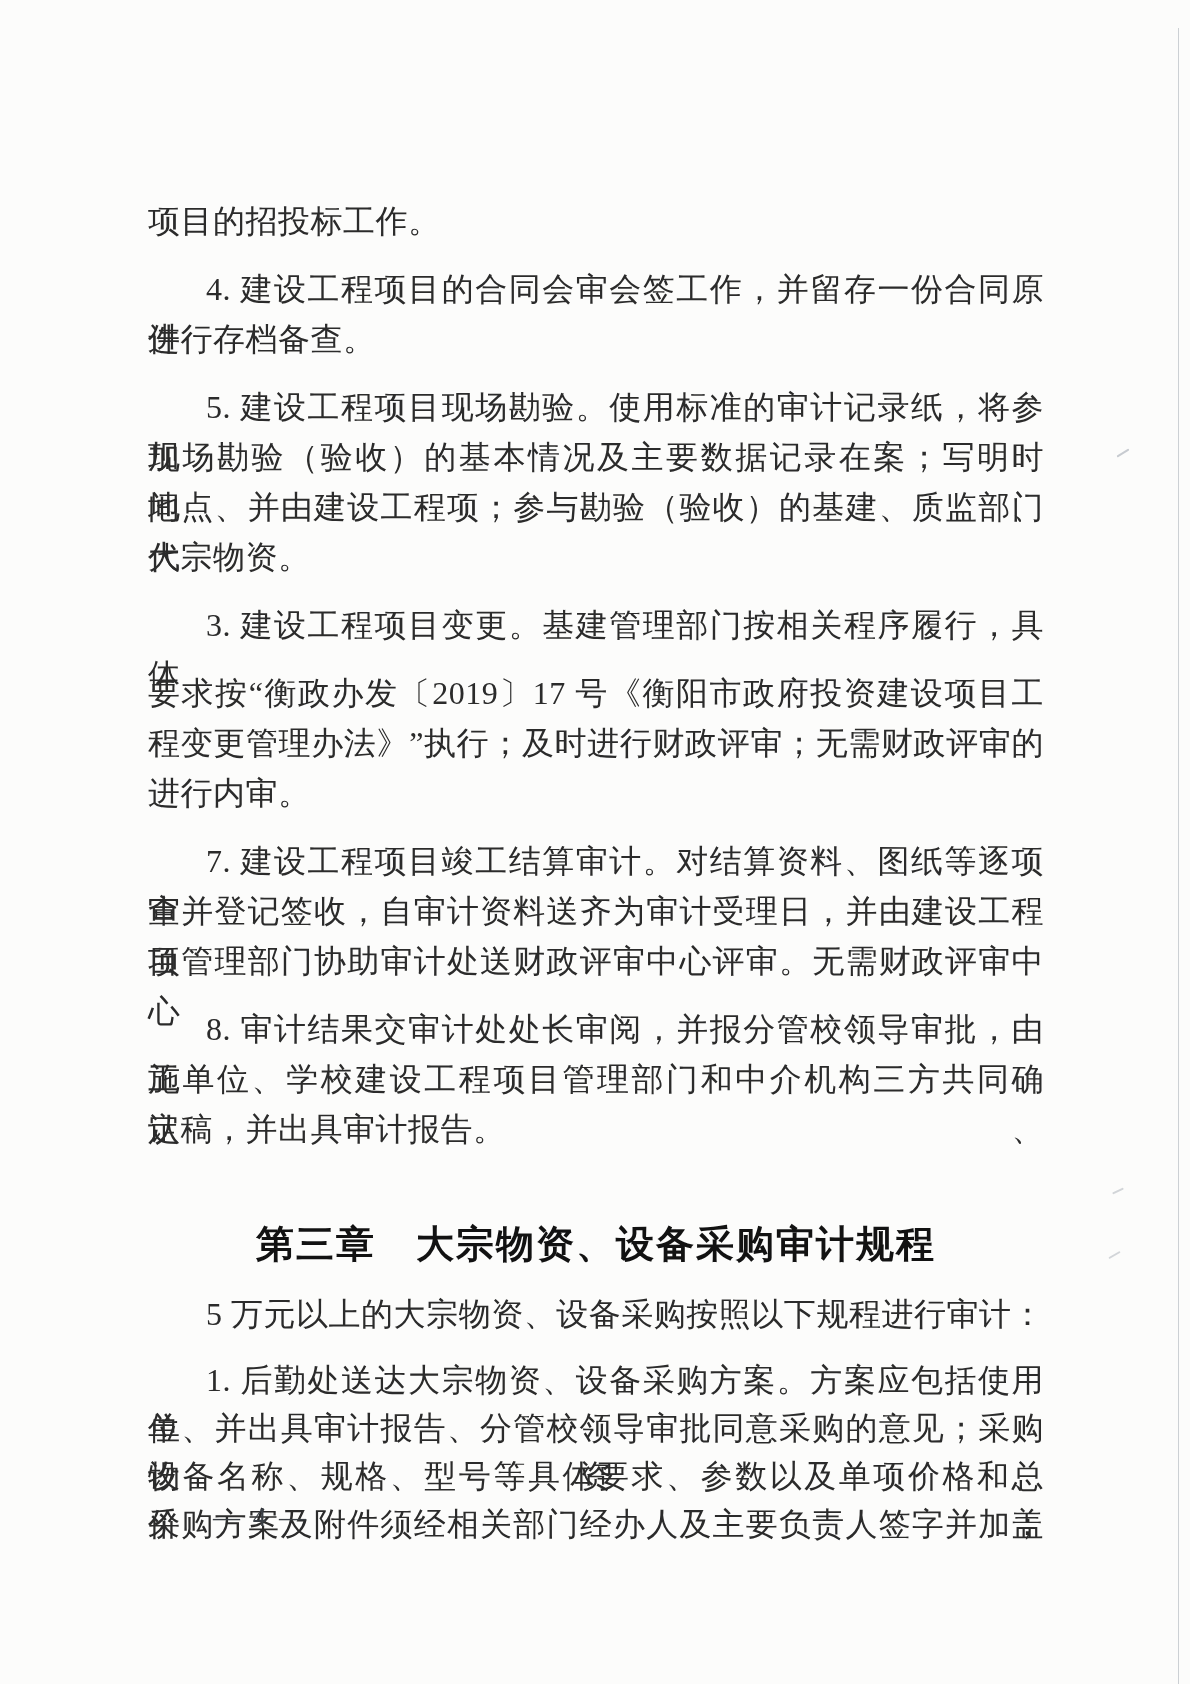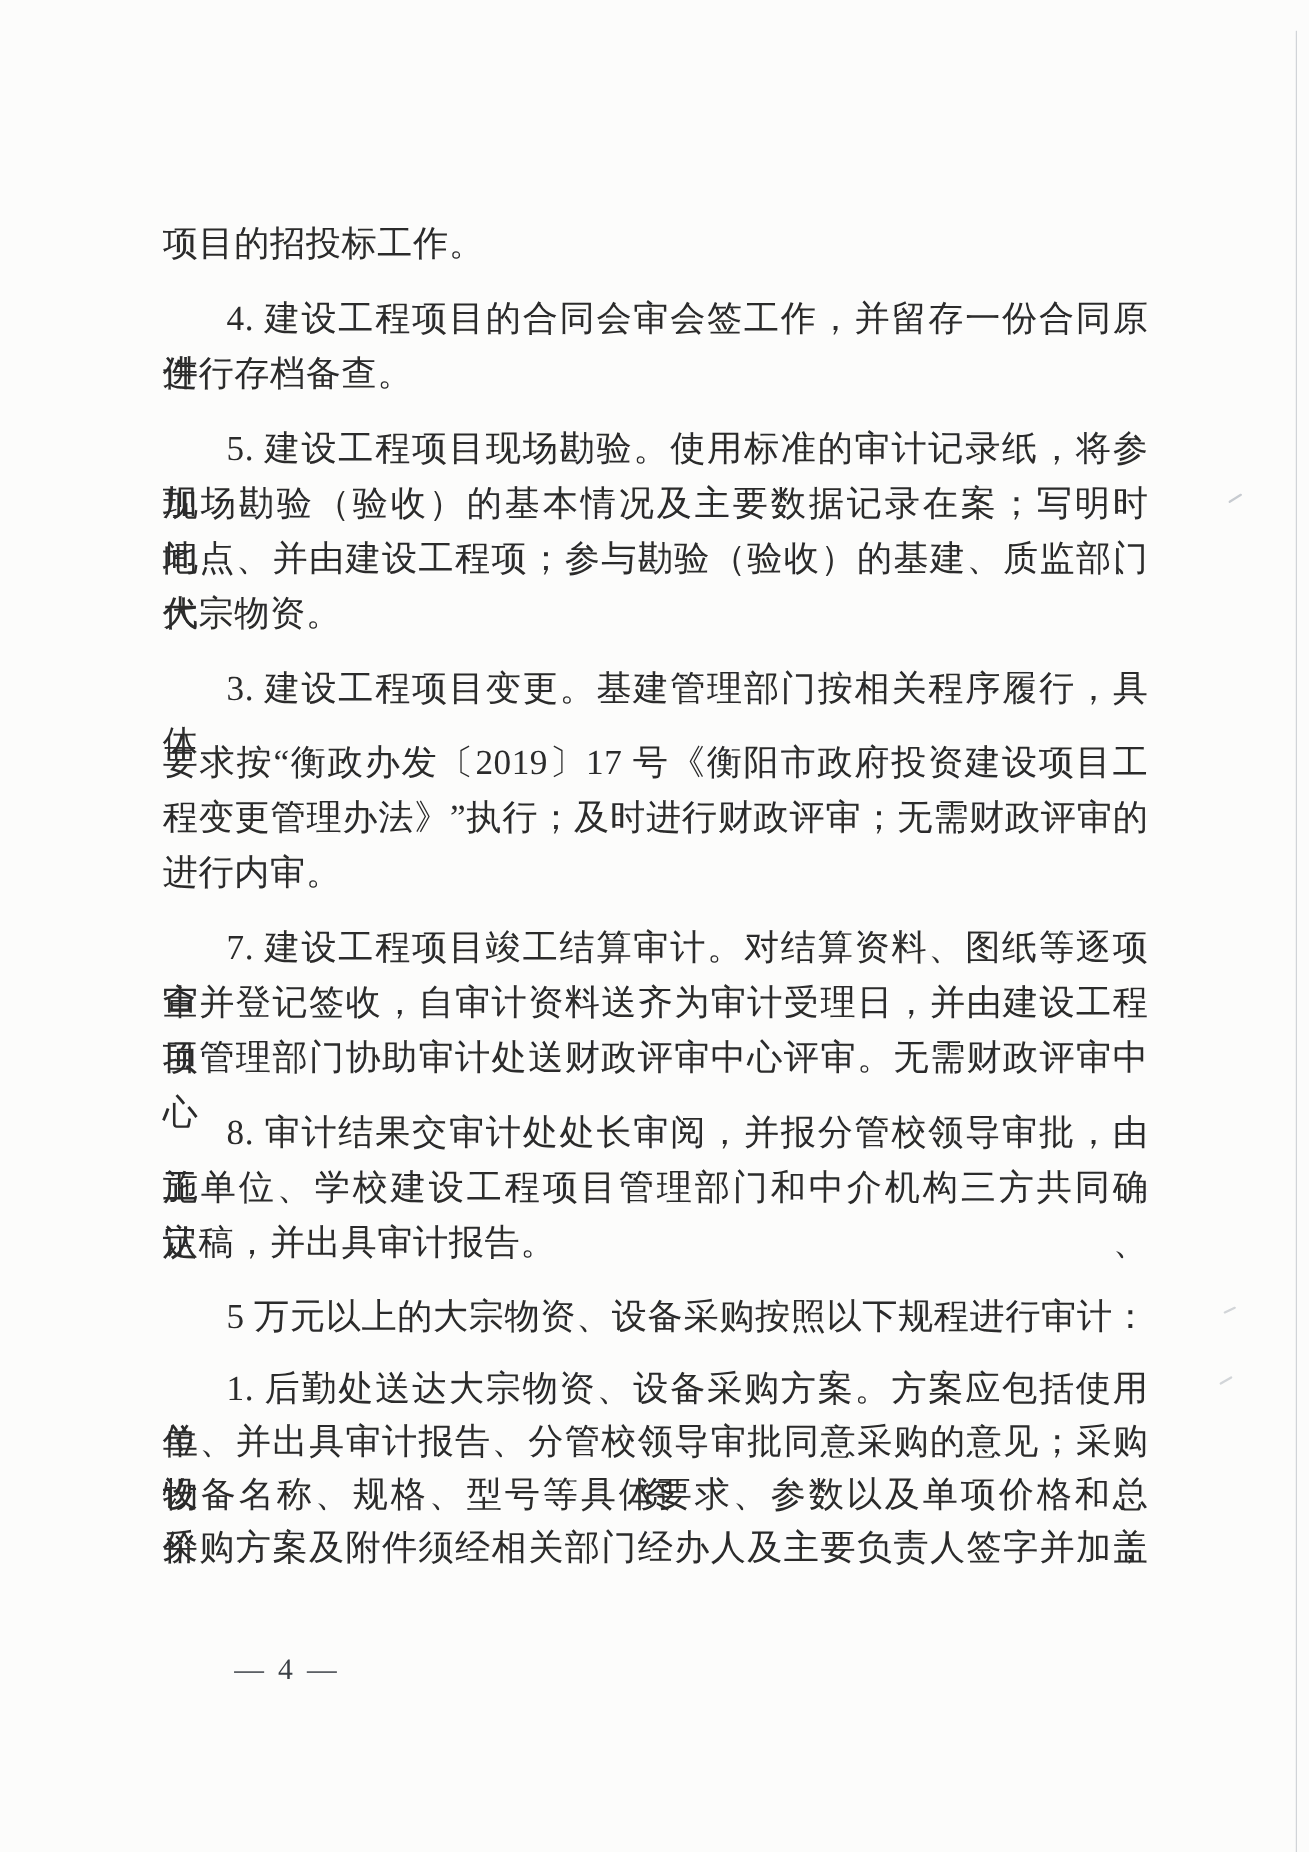--- a/index.html
+++ b/index.html
@@ -100,20 +100,21 @@
       <div class="line j">程变更管理办法》”执行；及时进行财政评审；无需财政评审的</div>
       <div class="line">进行内审。</div>
       <div class="line j indent">7. 建设工程项目竣工结算审计。对结算资料、图纸等逐项审</div>
       <div class="line j">查并登记签收，自审计资料送齐为审计受理日，并由建设工程项</div>
       <div class="line j">目管理部门协助审计处送财政评审中心评审。无需财政评审中心</div>
       <div class="line j indent">8. 审计结果交审计处处长审阅，并报分管校领导审批，由施</div>
       <div class="line j">工单位、学校建设工程项目管理部门和中介机构三方共同确认、</div>
       <div class="line">定稿，并出具审计报告。</div>
     </div>
 
+    <h2 class="chapter-heading">第三章　大宗物资、设备采购审计规程</h2>
 
     <div class="post">
       <div class="line j indent">5 万元以上的大宗物资、设备采购按照以下规程进行审计：</div>
       <div class="line j indent">1. 后勤处送达大宗物资、设备采购方案。方案应包括使用单</div>
       <div class="line j">位、并出具审计报告、分管校领导审批同意采购的意见；采购物资、</div>
       <div class="line j">设备名称、规格、型号等具体要求、参数以及单项价格和总价；</div>
       <div class="line j">采购方案及附件须经相关部门经办人及主要负责人签字并加盖</div>
     </div>
 
   </main>

